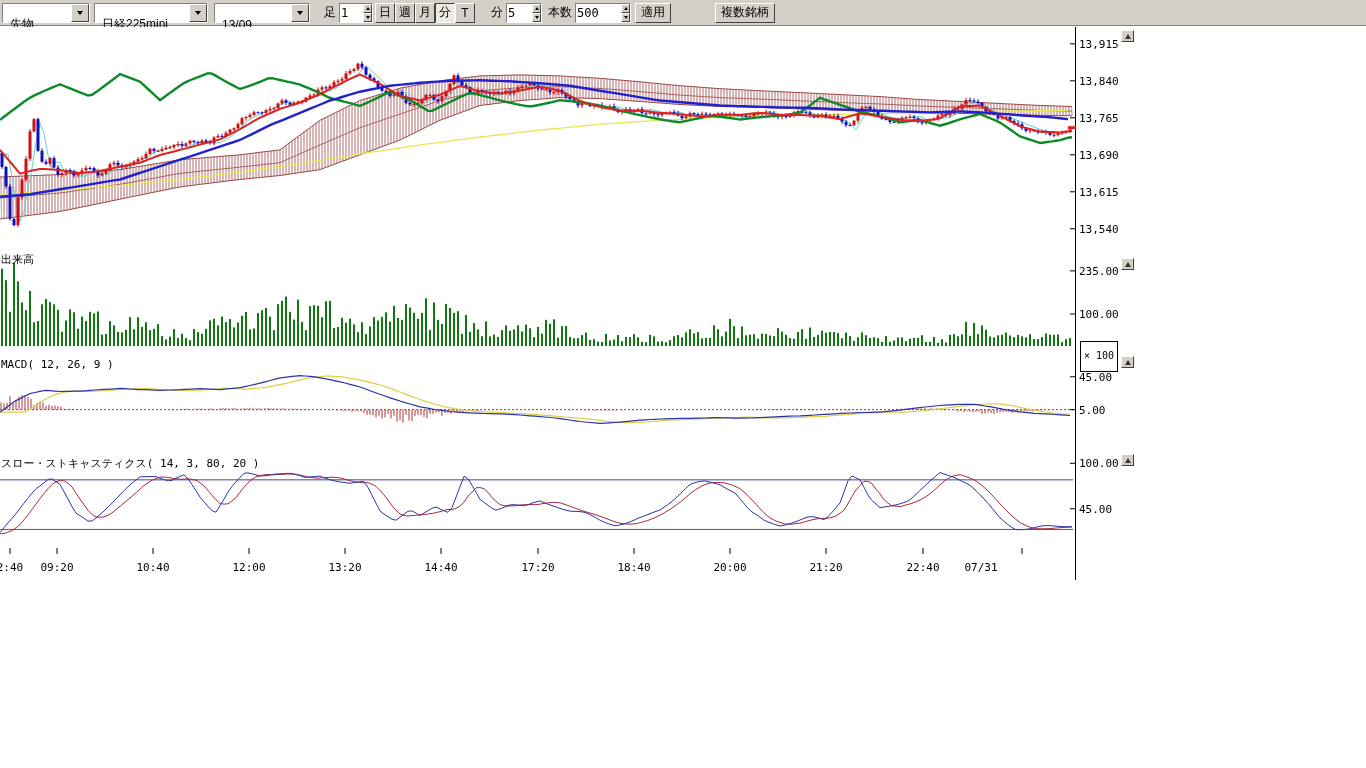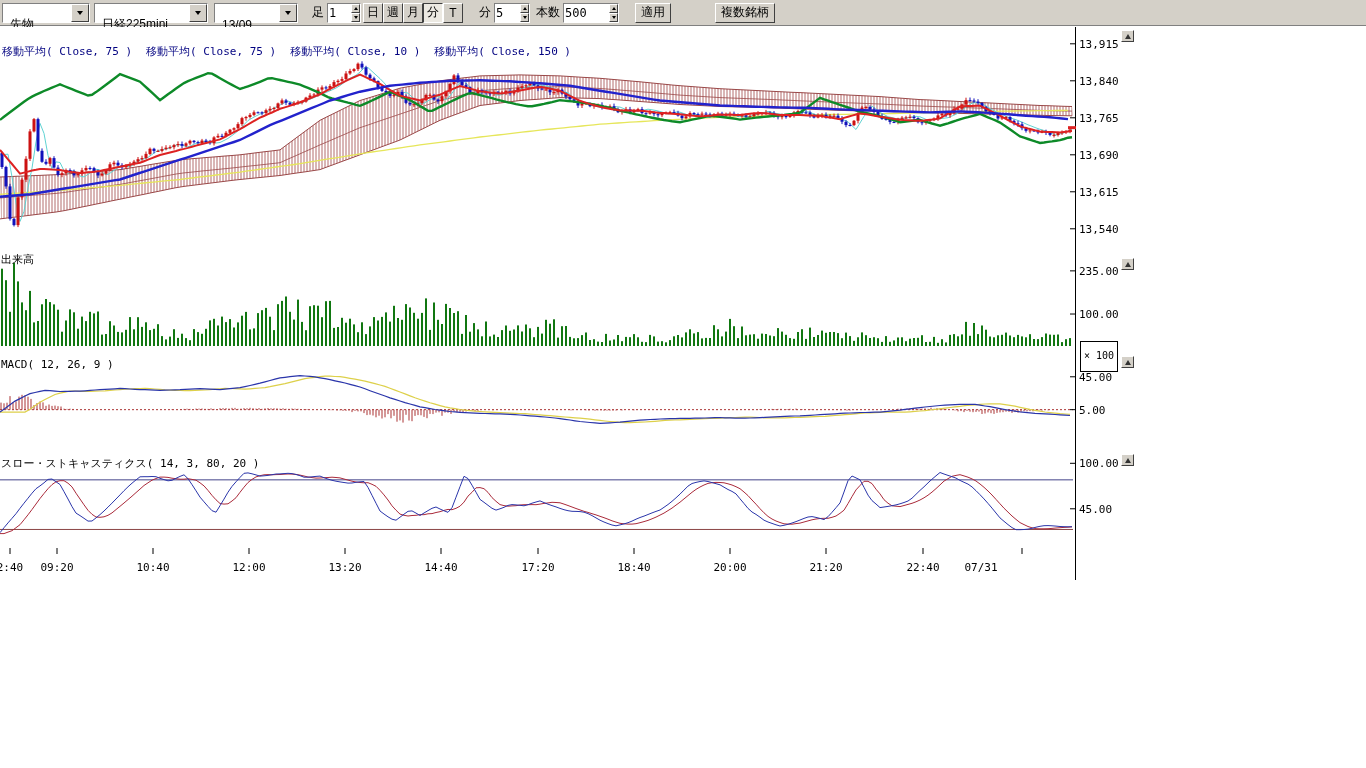--- a/index.html
+++ b/index.html
@@ -49,21 +49,21 @@
     <span class="combo-btn">
         <span class="tri-down"></span>
       </span>
   </div>
   <div class="combo" style="width:114px;margin-left:4px">
     <span class="combo-text">日経225mini</span>
     <span class="combo-btn">
         <span class="tri-down"></span>
       </span>
   </div>
-  <div class="combo" style="width:84px;margin-left:6px">
+  <div class="combo" style="width:96px;margin-left:6px">
     <span class="combo-text">13/09</span>
     <span class="combo-btn">
         <span class="tri-down"></span>
       </span>
   </div>
 
   <span class="tb-label" style="margin-left:14px">足</span>
   <div class="tb-field" style="width:34px">
     <input class="tb-input" value="1" style="">
     <span class="spin">
@@ -100,21 +100,21 @@
     <input class="tb-input" value="500" style="">
     <span class="spin">
       <span class="spin-b">
           <i class="tri-up-s"></i>
         </span>
       <span class="spin-b">
           <i class="tri-down-s"></i>
         </span>
     </span>
   </div>
-  <button class="tb-btn" style="margin-left:16px">適用</button>
+  <button class="tb-btn" style="margin-left:4px">適用</button>
   <button class="tb-btn" style="margin-left:44px">複数銘柄</button>
 </div>
 
 <div class="chart-area">
   <svg id="plot" width="1140" height="556">
       <defs>
         <pattern id="hatch" width="3" height="4" patternUnits="userSpaceOnUse">
           <line x1="1" y1="0" x2="1" y2="4" stroke="#b36b6b" stroke-width="1"></line>
         </pattern>
       </defs>
@@ -1152,21 +1152,20 @@
       <line x1="345" y1="521" x2="345" y2="527" stroke="#000000" stroke-width="1"></line>
       <line x1="441" y1="521" x2="441" y2="527" stroke="#000000" stroke-width="1"></line>
       <line x1="538" y1="521" x2="538" y2="527" stroke="#000000" stroke-width="1"></line>
       <line x1="634" y1="521" x2="634" y2="527" stroke="#000000" stroke-width="1"></line>
       <line x1="730" y1="521" x2="730" y2="527" stroke="#000000" stroke-width="1"></line>
       <line x1="826" y1="521" x2="826" y2="527" stroke="#000000" stroke-width="1"></line>
       <line x1="923" y1="521" x2="923" y2="527" stroke="#000000" stroke-width="1"></line>
       <line x1="1022" y1="521" x2="1022" y2="527" stroke="#000000" stroke-width="1"></line>
     </svg>
 
-  <div class="legend" id="legend2" style="top:17px"><span class="legend-item">移動平均( Close, 75 )</span><span class="legend-item">移動平均( Close, 75 )</span><span class="legend-item">移動平均( Close, 10 )</span><span class="legend-item">移動平均( Close, 150 )</span></div>
 
   <div class="panel-label" style="top:225px">出来高</div>
   <div class="panel-label" style="top:331px">MACD( 12, 26, 9 )</div>
   <div class="panel-label" style="top:429px">スロー・ストキャスティクス( 14, 3, 80, 20 )</div>
 
   <div class="mult-box" style="top:314px">× 100</div>
 
   <div id="axis-labels">
       <div class="axis-label" style="top: 11px;">13,915</div>
       <div class="axis-label" style="top: 48px;">13,840</div>

